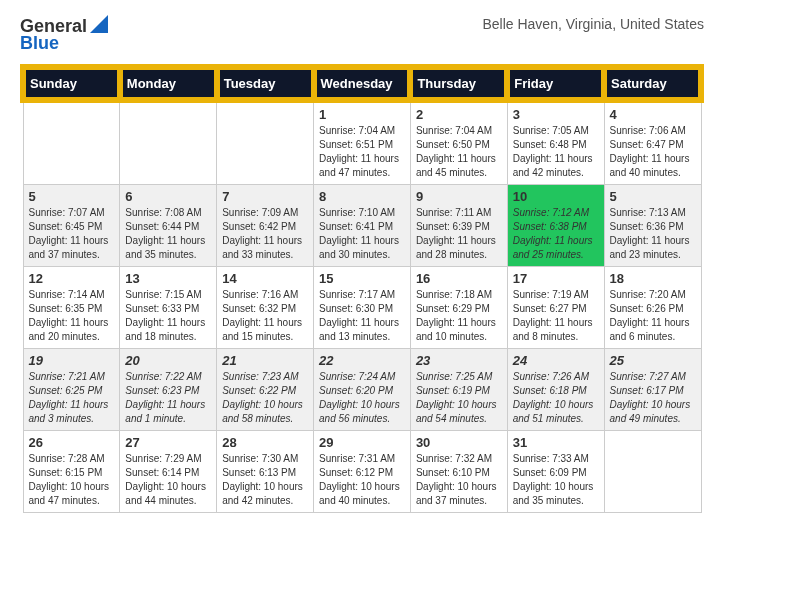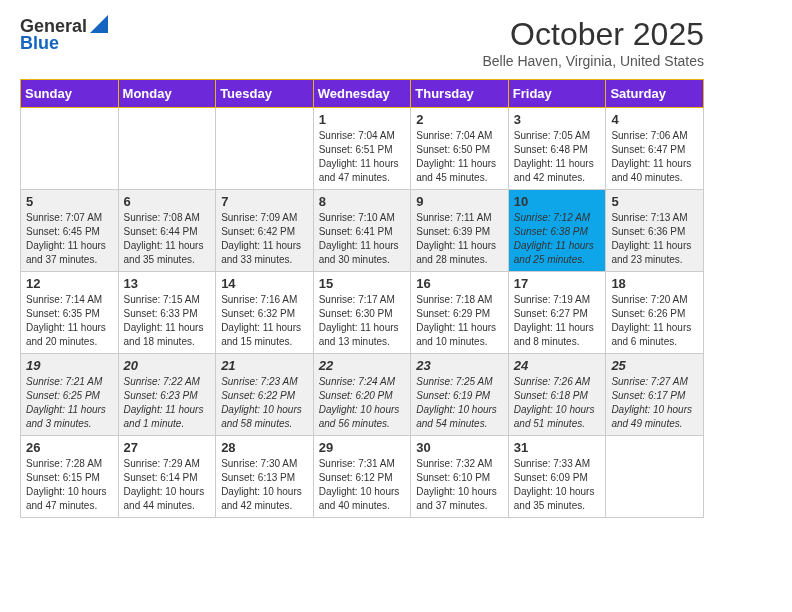--- a/index.html
+++ b/index.html
@@ -39,27 +39,27 @@
     .calendar-subtitle {
       font-size: 14px;
       color: #555;
     }
     .calendar {
       width: 100%;
       border-collapse: collapse;
       border: 1px solid #ccc;
     }
     .calendar th {
-      background: #6d28d9;
+      background: #0f172a;
       color: #fff;
       font-size: 13px;
       font-weight: bold;
       padding: 6px 4px;
       text-align: left;
-      border: 1px solid #eab308;
+      border: 6px solid #eab308;
     }
     .calendar td {
       border: 1px solid #ccc;
       vertical-align: top;
       padding: 4px 5px;
       font-size: 10px;
       color: #333;
       width: calc(100% / 7);
       height: 78px;
     }
@@ -90,21 +90,20 @@
           <div style="display:inline-block;margin-left:3px;margin-top:-2px;">
             <svg width="18" height="18" viewBox="0 0 18 18">
               <polygon points="0,18 18,0 18,18" fill="#1565c0"></polygon>
             </svg>
           </div>
         </div>
         <span class="logo-blue" style="font-size:18px;font-weight:bold;color:#1565c0;margin-top:-4px;">Blue</span>
       </div>
     </div>
     <div class="title-block">
-      <div class="calendar-title">October 2025</div>
       <div class="calendar-subtitle">Belle Haven, Virginia, United States</div>
     </div>
   </div>
 
   <table class="calendar">
     <thead>
       <tr class="header-row">
       <th>Sunday</th>
           <th>Monday</th>
           <th>Tuesday</th>
@@ -177,21 +176,21 @@
 Daylight: 11 hours
 and 30 minutes.</div>
           </td>
           <td style="background-color: rgb(240, 240, 240);">
             <span class="day-num">9</span>
             <div class="day-info" style="white-space: pre-line;">Sunrise: 7:11 AM
 Sunset: 6:39 PM
 Daylight: 11 hours
 and 28 minutes.</div>
           </td>
-          <td style="background-color: #0ea5e9;">
+          <td style="background-color: #22c55e;">
             <span class="day-num">10</span>
             <div class="day-info" style="white-space: pre-line; font-style: italic;">Sunrise: 7:12 AM
 Sunset: 6:38 PM
 Daylight: 11 hours
 and 25 minutes.</div>
           </td>
           <td style="background-color: rgb(240, 240, 240);">
             <span class="day-num">5</span>
             <div class="day-info" style="white-space: pre-line;">Sunrise: 7:13 AM
 Sunset: 6:36 PM

